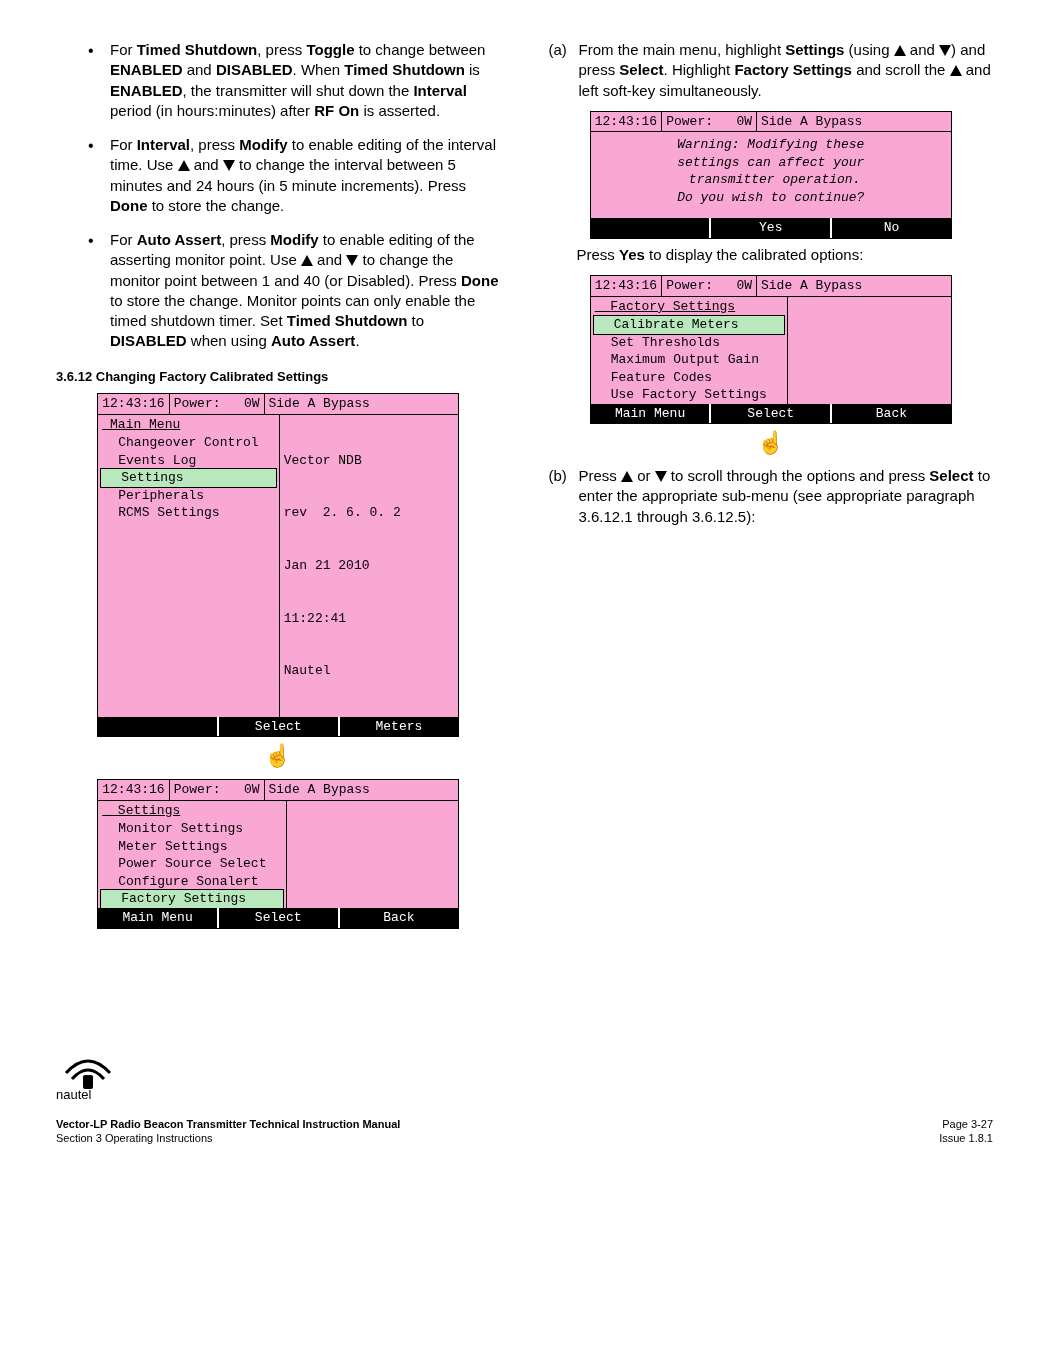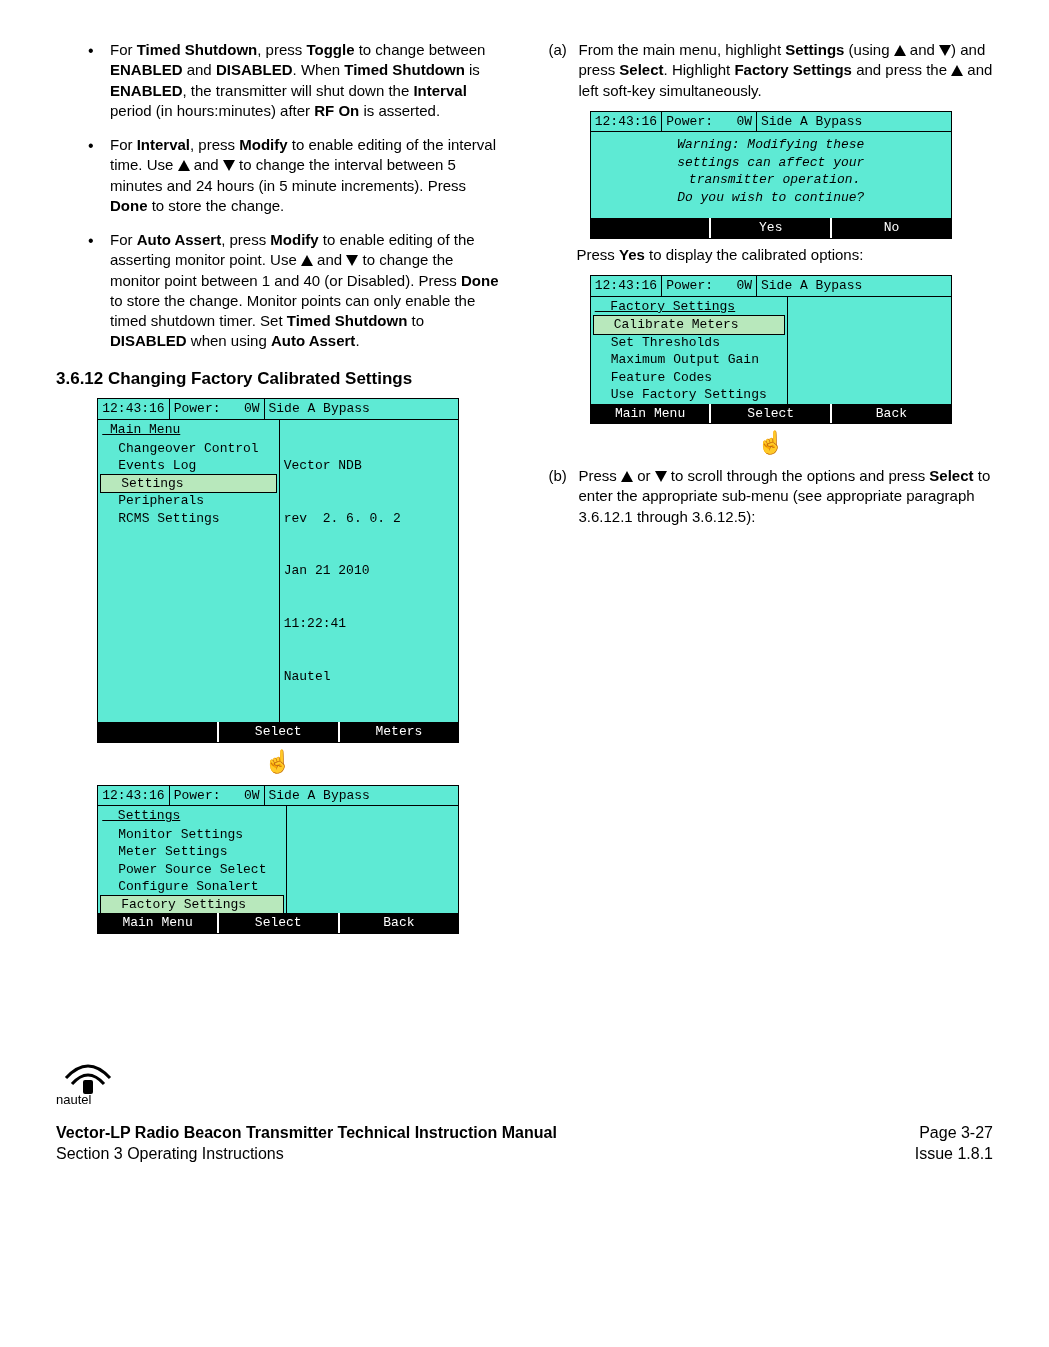--- a/index.html
+++ b/index.html
@@ -49,21 +49,21 @@
     border-bottom: 11px solid #000;
   }
   .tri-down {
     border-left: 6px solid transparent;
     border-right: 6px solid transparent;
     border-top: 11px solid #000;
   }
   .heading {
     font-family: Arial, sans-serif;
     font-weight: bold;
-    font-size: 17px;
+    font-size: 13px;
     margin-top: 8px;
     margin-bottom: 2px;
   }
   .para {
     margin: 0 0 10px 0;
   }
   .step {
     display: flex;
     gap: 6px;
     margin-bottom: 10px;
@@ -71,21 +71,21 @@
   .step .marker {
     min-width: 24px;
   }
   
   .lcd {
     font-family: "Courier New", monospace;
     font-size: 13px;
     border: 1px solid #000;
     margin: 8px auto 6px auto;
     width: 360px;
-    background: #5eead4;
+    background: #f9a8d4;
   }
   .lcd-header {
     display: flex;
     border-bottom: 1px solid #000;
   }
   .lcd-header .hcell {
     padding: 1px 4px;
     border-right: 1px solid #000;
     white-space: pre;
   }
@@ -140,21 +140,21 @@
   .page-footer-wrap {
     margin-top: 120px;
   }
   .logo {
     margin-bottom: 16px;
   }
   .logo svg { display: block; }
   .footer-row {
     display: flex;
     justify-content: space-between;
-    font-size: 16px;
+    font-size: 11px;
     line-height: 1.35;
   }
   .footer-left .title {
     font-family: Arial, sans-serif;
     font-weight: bold;
   }
   .footer-right { text-align: right; }
   .warn-line { white-space: pre; }
 </style>
 </head>
@@ -230,21 +230,21 @@
         <div class="fcell">Select</div>
         <div class="fcell">Back</div>
       </div>
     </div>
   </div>
 
   <div class="col">
     <div class="step">
       <div class="marker">(a)</div>
       <div>
-        <span>From the main menu, highlight </span><b>Settings</b><span> (using </span><span class="tri tri-up"></span><span> and </span><span class="tri tri-down"></span><span>) and press </span><b>Select</b><span>. Highlight </span><b>Factory Settings</b><span> and press the </span><span class="tri tri-up"></span><span> and left soft-key simultaneously.</span>
+        <span>From the main menu, highlight </span><b>Settings</b><span> (using </span><span class="tri tri-up"></span><span> and </span><span class="tri tri-down"></span><span>) and press </span><b>Select</b><span>. Highlight </span><b>Factory Settings</b><span> and scroll the </span><span class="tri tri-up"></span><span> and left soft-key simultaneously.</span>
       </div>
     </div>
 
     <div class="lcd">
       <div class="lcd-header">
         <div class="hcell">12:43:16</div>
         <div class="hcell"><span>Power:</span><span>   0W</span></div>
         <div class="hcell">Side A Bypass</div>
       </div>
       <div class="lcd-body onecol">

